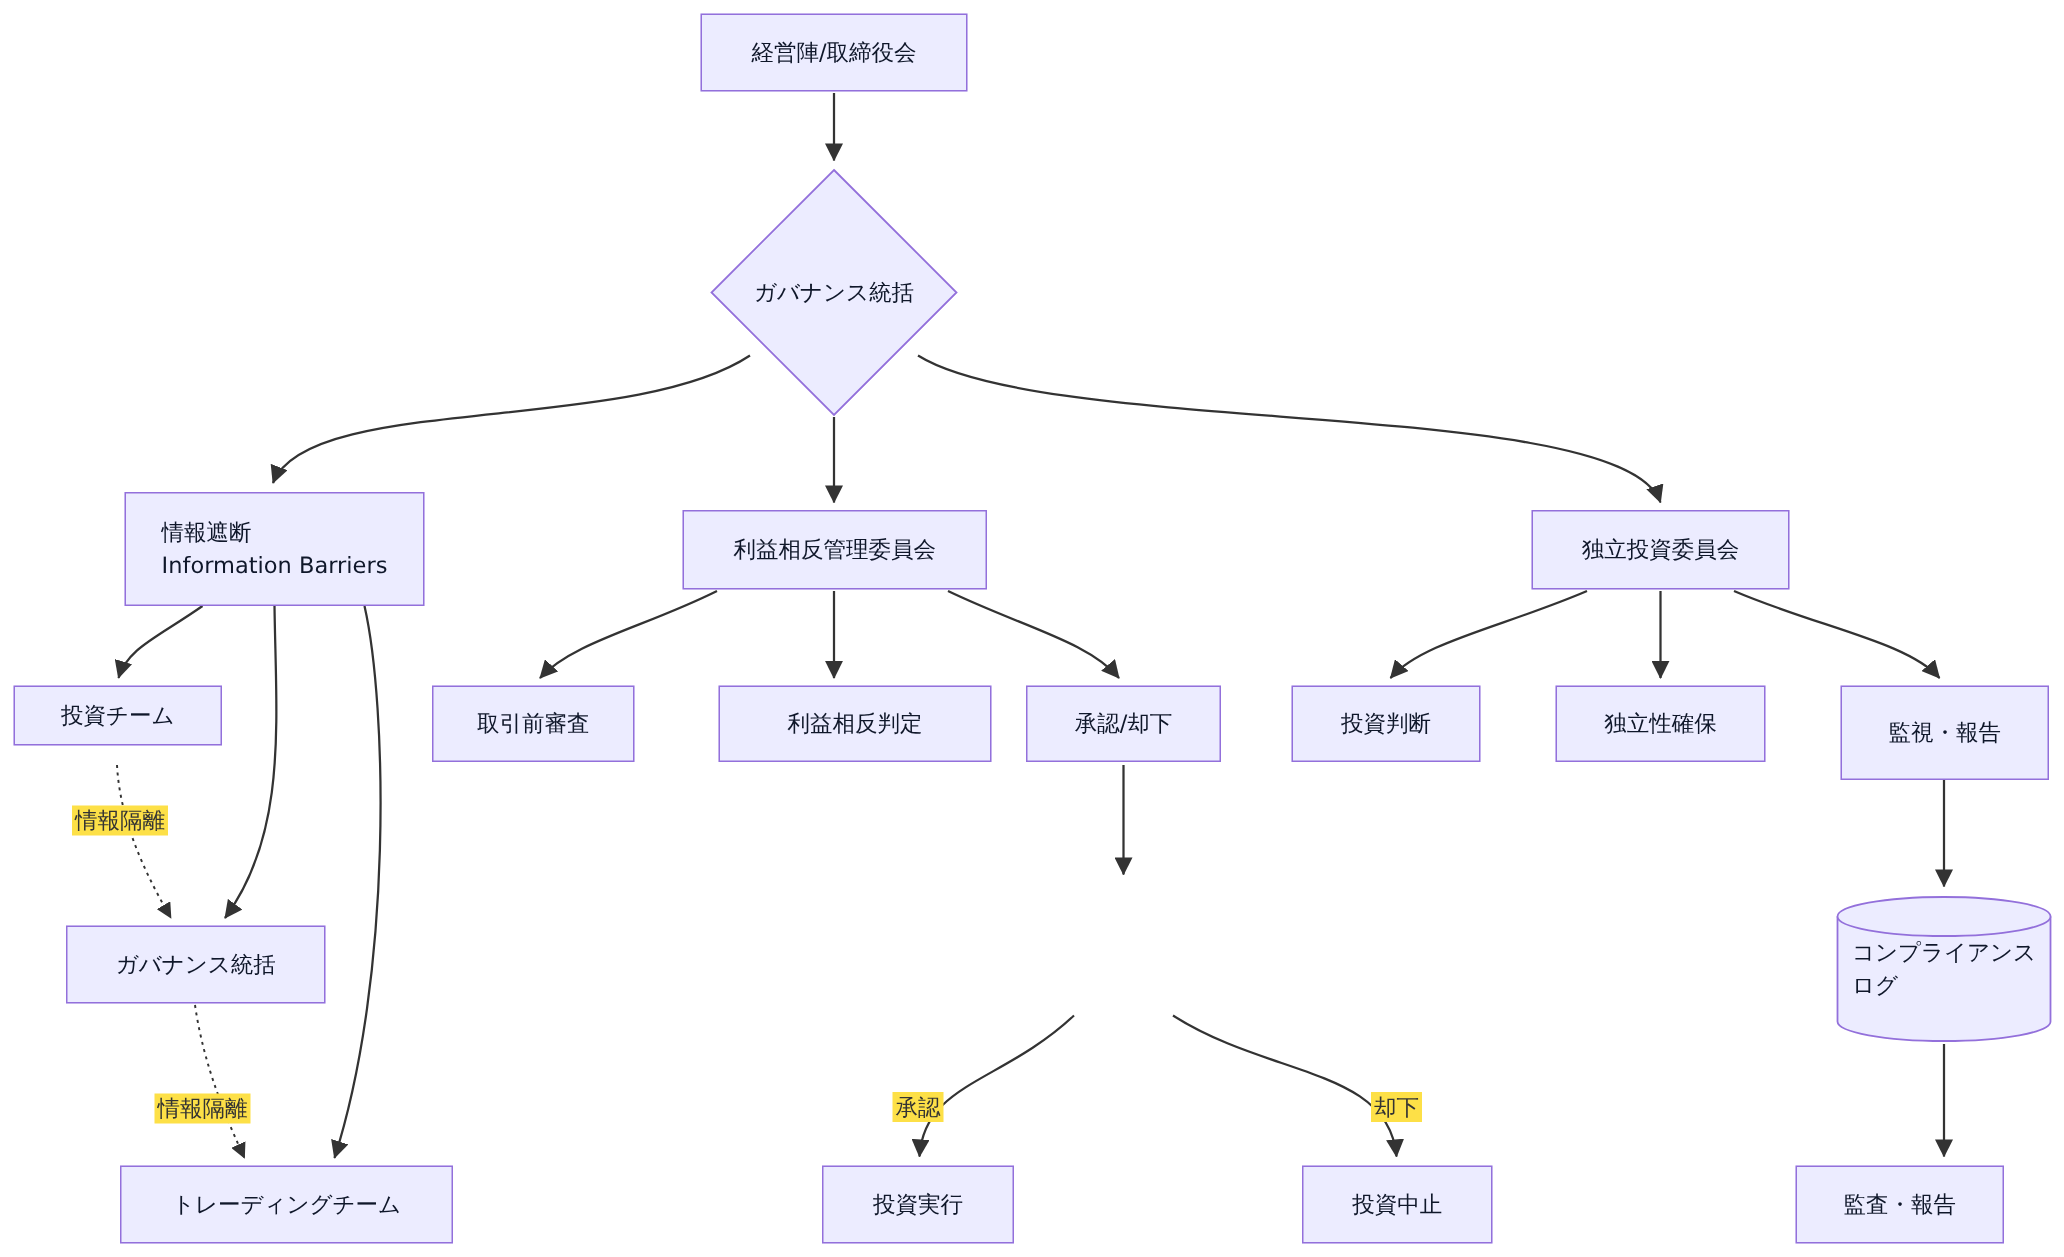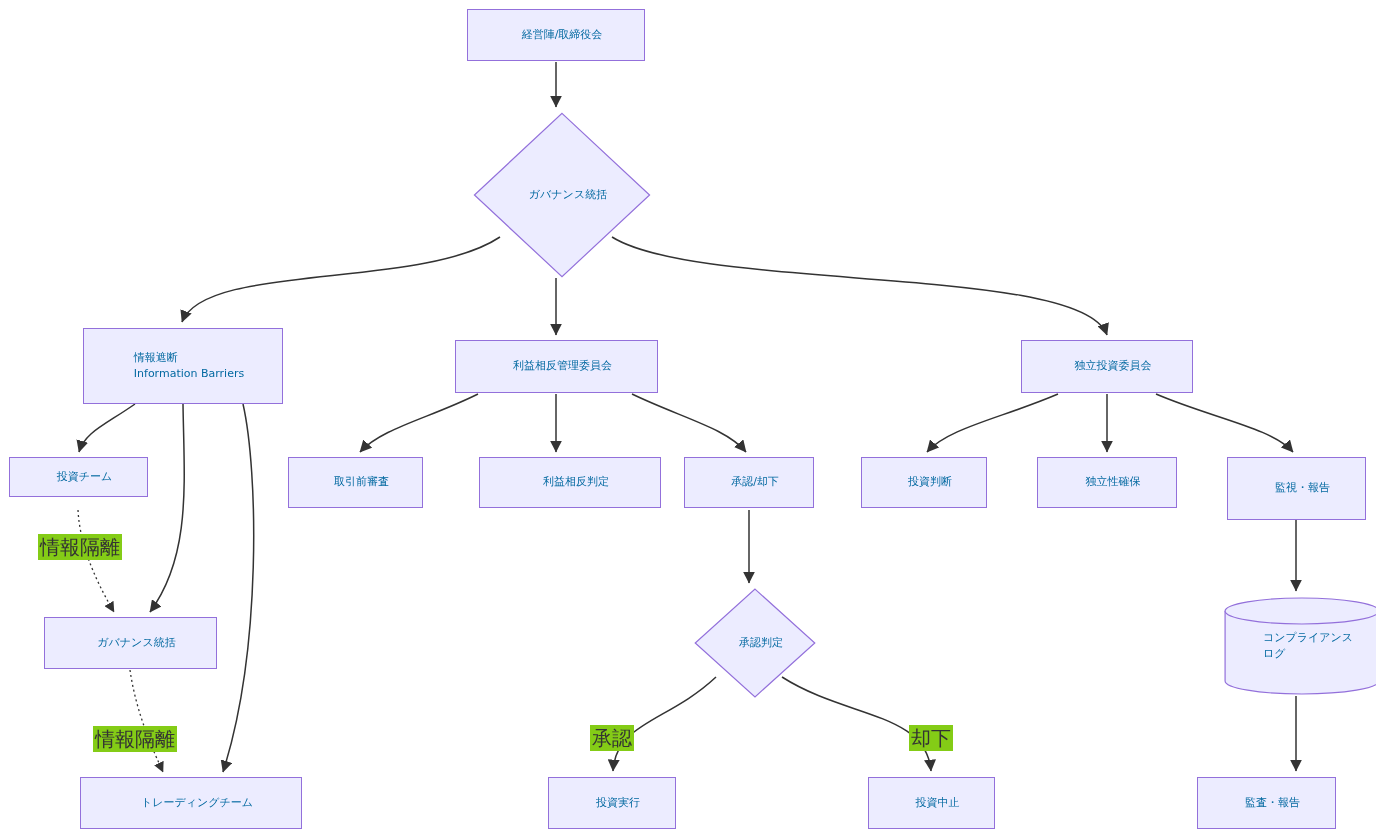--- a/index.html
+++ b/index.html
@@ -11,40 +11,39 @@
     color:#333333;
     overflow:hidden;
   }
   #edges{position:absolute;left:0;top:0;width:1376px;height:838px;}
   .edge{fill:none;stroke:#333333;stroke-width:1.5px;}
   .edge.dotted{stroke-dasharray:2 3;stroke-width:1.3px;}
   .node{
     position:absolute;
     display:flex;align-items:center;justify-content:center;
     text-align:center;
-    font-size:11px;line-height:1.5;
-    color:#0369a1;
-    padding-left:12px;
+    font-size:15px;line-height:1.5;
+    color:#0f172a;
   }
   .node.rect{
     background:#ECECFF;
     border:1px solid #9370DB;
     box-sizing:border-box;
   }
   .node.shape{background:transparent;border:none;}
   .node.shape > svg{position:absolute;left:0;top:0;width:100%;height:100%;}
   .node.shape .nlabel{position:relative;z-index:1;}
   .shape-fill{fill:#ECECFF;stroke:#9370DB;stroke-width:1.2;}
   .col{display:flex;flex-direction:column;align-items:flex-start;}
   .elabel{
     position:absolute;
     transform:translate(-50%,-50%);
-    background:#84cc16;
+    background:#fde047;
     color:#333333;
-    font-size:20px;line-height:1.2;
+    font-size:15px;line-height:1.2;
     padding:1px 2px;
     white-space:nowrap;
     z-index:2;
   }
 </style>
 </head>
 <body>
 
 <div id="canvas">
 
@@ -119,26 +118,20 @@
     <span>独立性確保</span>
   </div>
   <div class="node rect" style="left:1227px;top:457px;width:139px;height:63px">
     <span>監視・報告</span>
   </div>
 
   <div class="node rect" style="left:44px;top:617px;width:173px;height:52px">
     <span>ガバナンス統括</span>
   </div>
 
-  <div class="node shape" style="left:694px;top:588px;width:110px;height:110px">
-    <svg viewBox="0 0 100 100" preserveAspectRatio="none">
-      <polygon class="shape-fill" points="50,1 99,50 50,99 1,50" vector-effect="non-scaling-stroke"></polygon>
-    </svg>
-    <span class="nlabel">承認判定</span>
-  </div>
 
   <div class="node shape" style="left:1224px;top:597px;width:144px;height:98px">
     <svg viewBox="0 0 144 98" preserveAspectRatio="none">
       <path class="shape-fill" d="M1,14 L1,84 A71,13 0 0 0 143,84 L143,14" vector-effect="non-scaling-stroke"></path>
       <ellipse class="shape-fill" cx="72" cy="14" rx="71" ry="13" vector-effect="non-scaling-stroke"></ellipse>
     </svg>
     <div class="nlabel col">
       <span>コンプライアンス</span>
       <span>ログ</span>
     </div>

